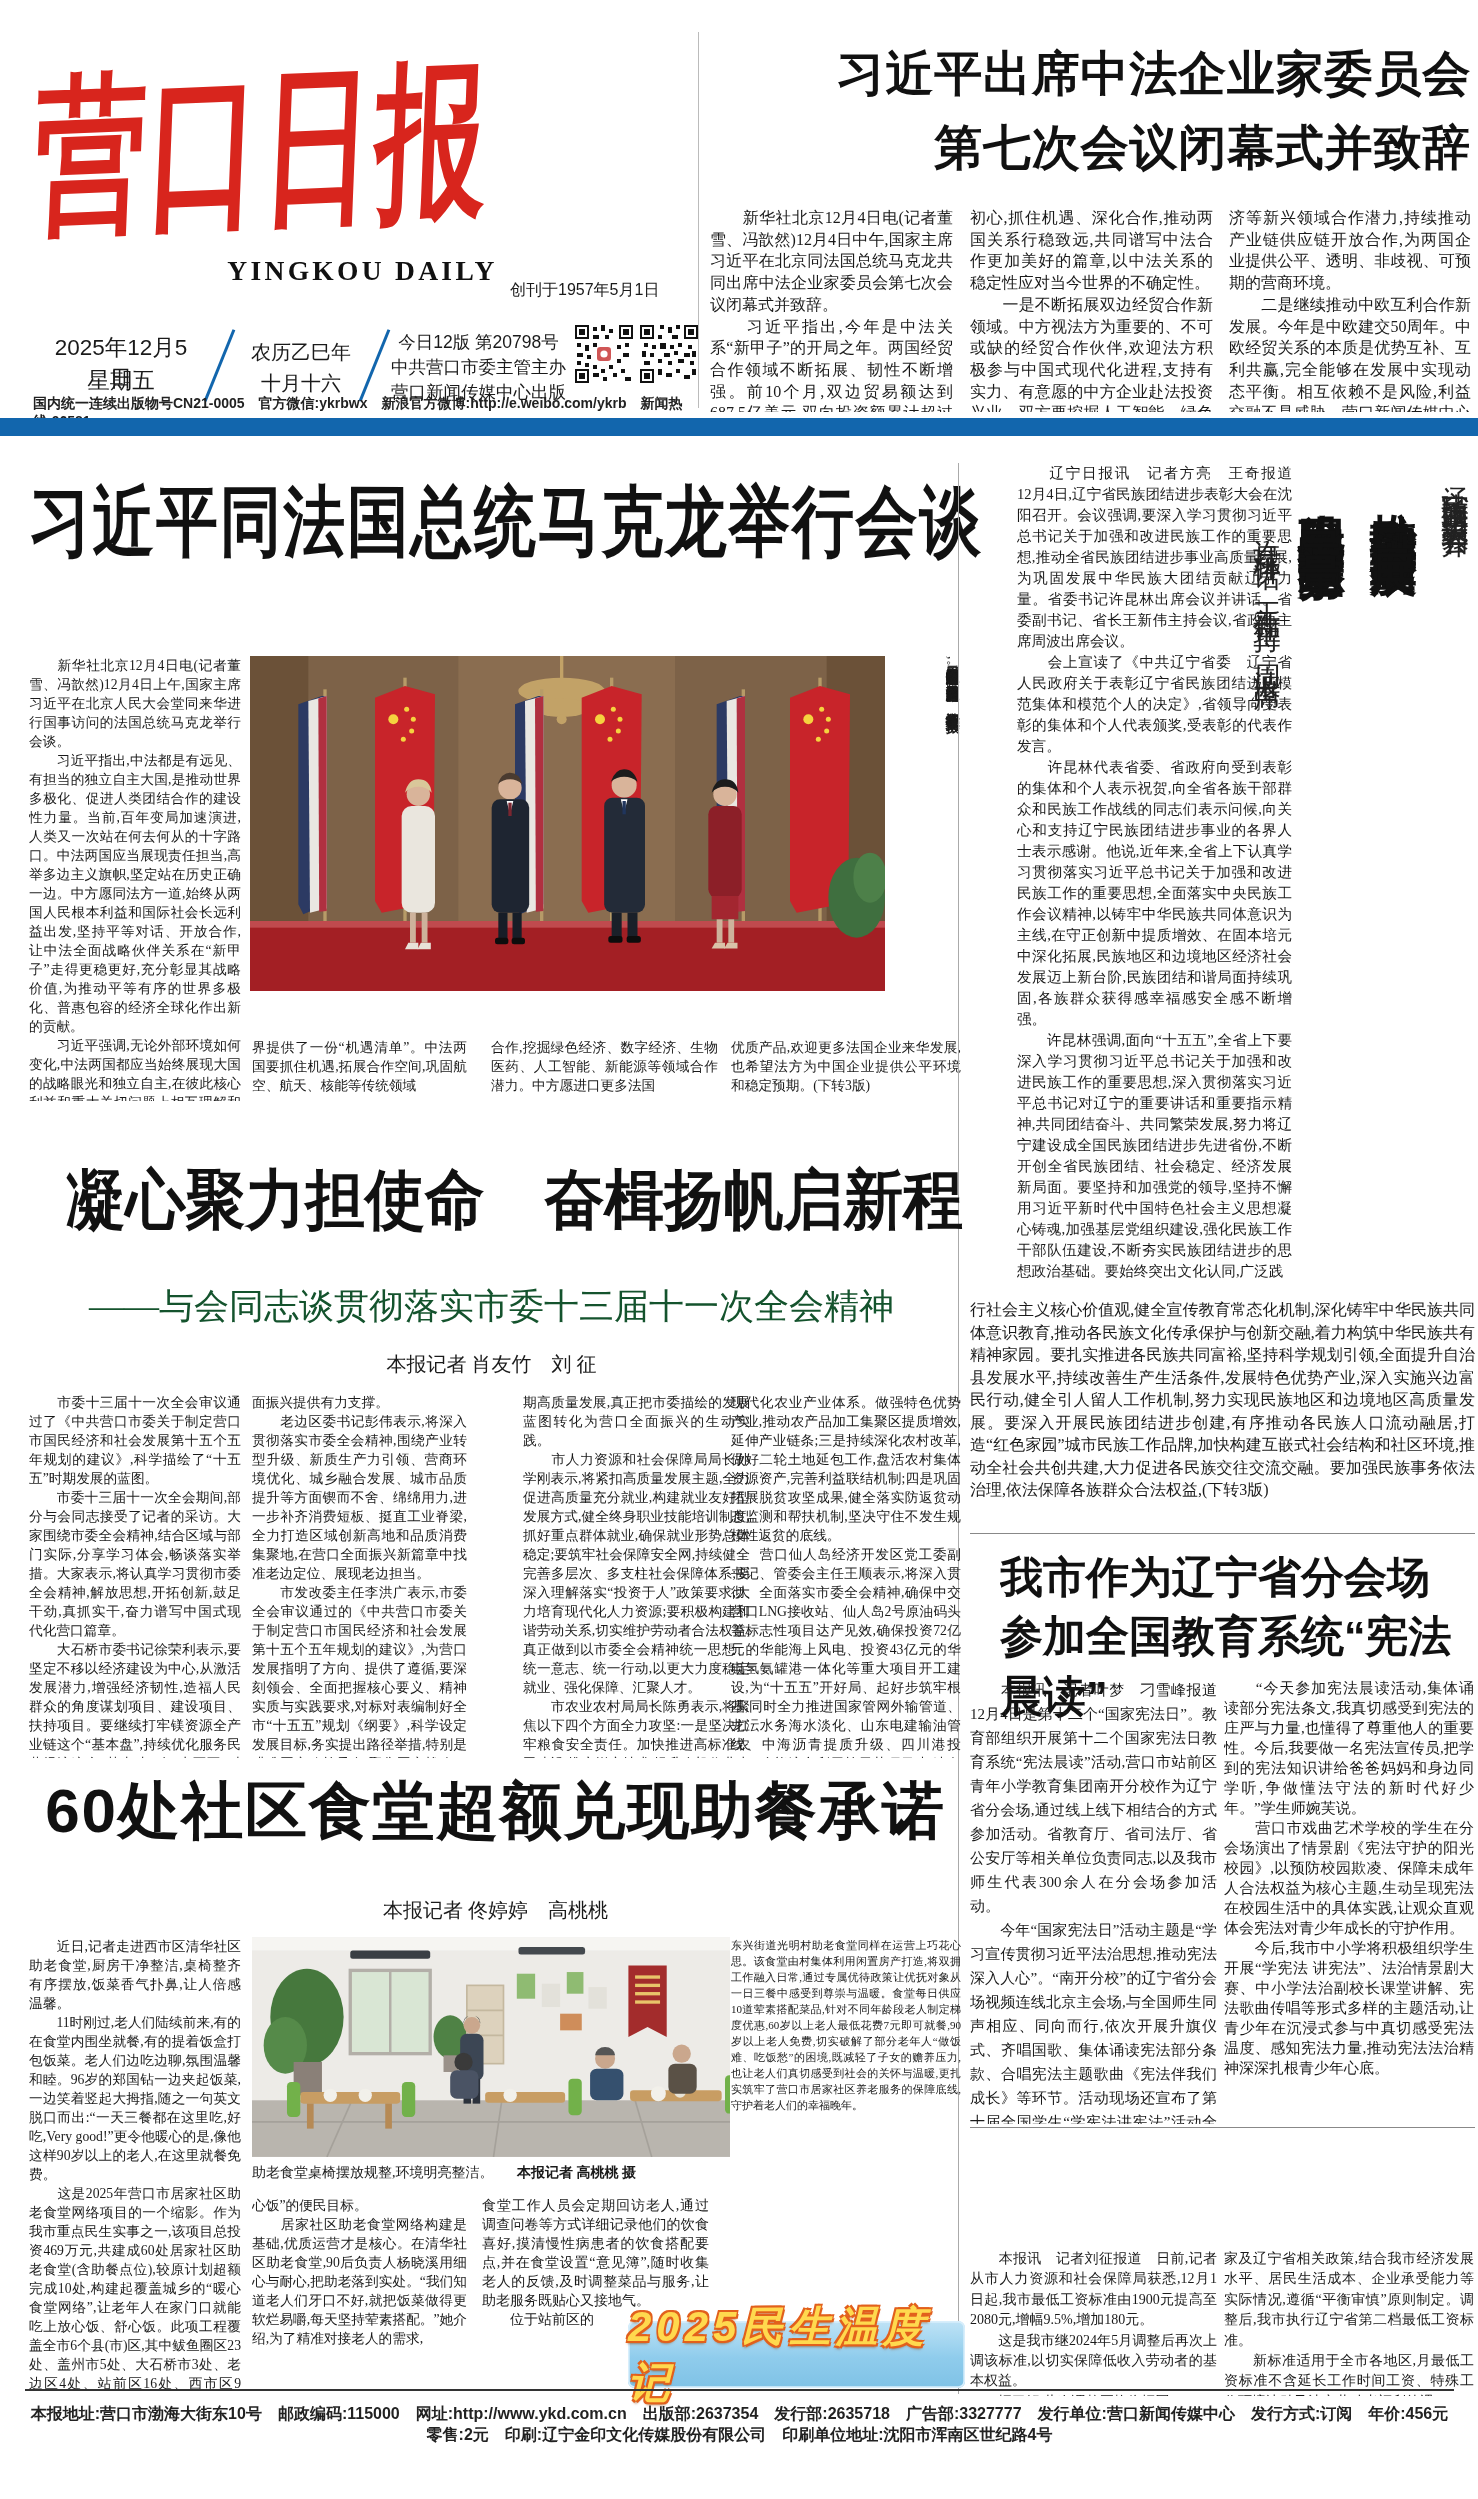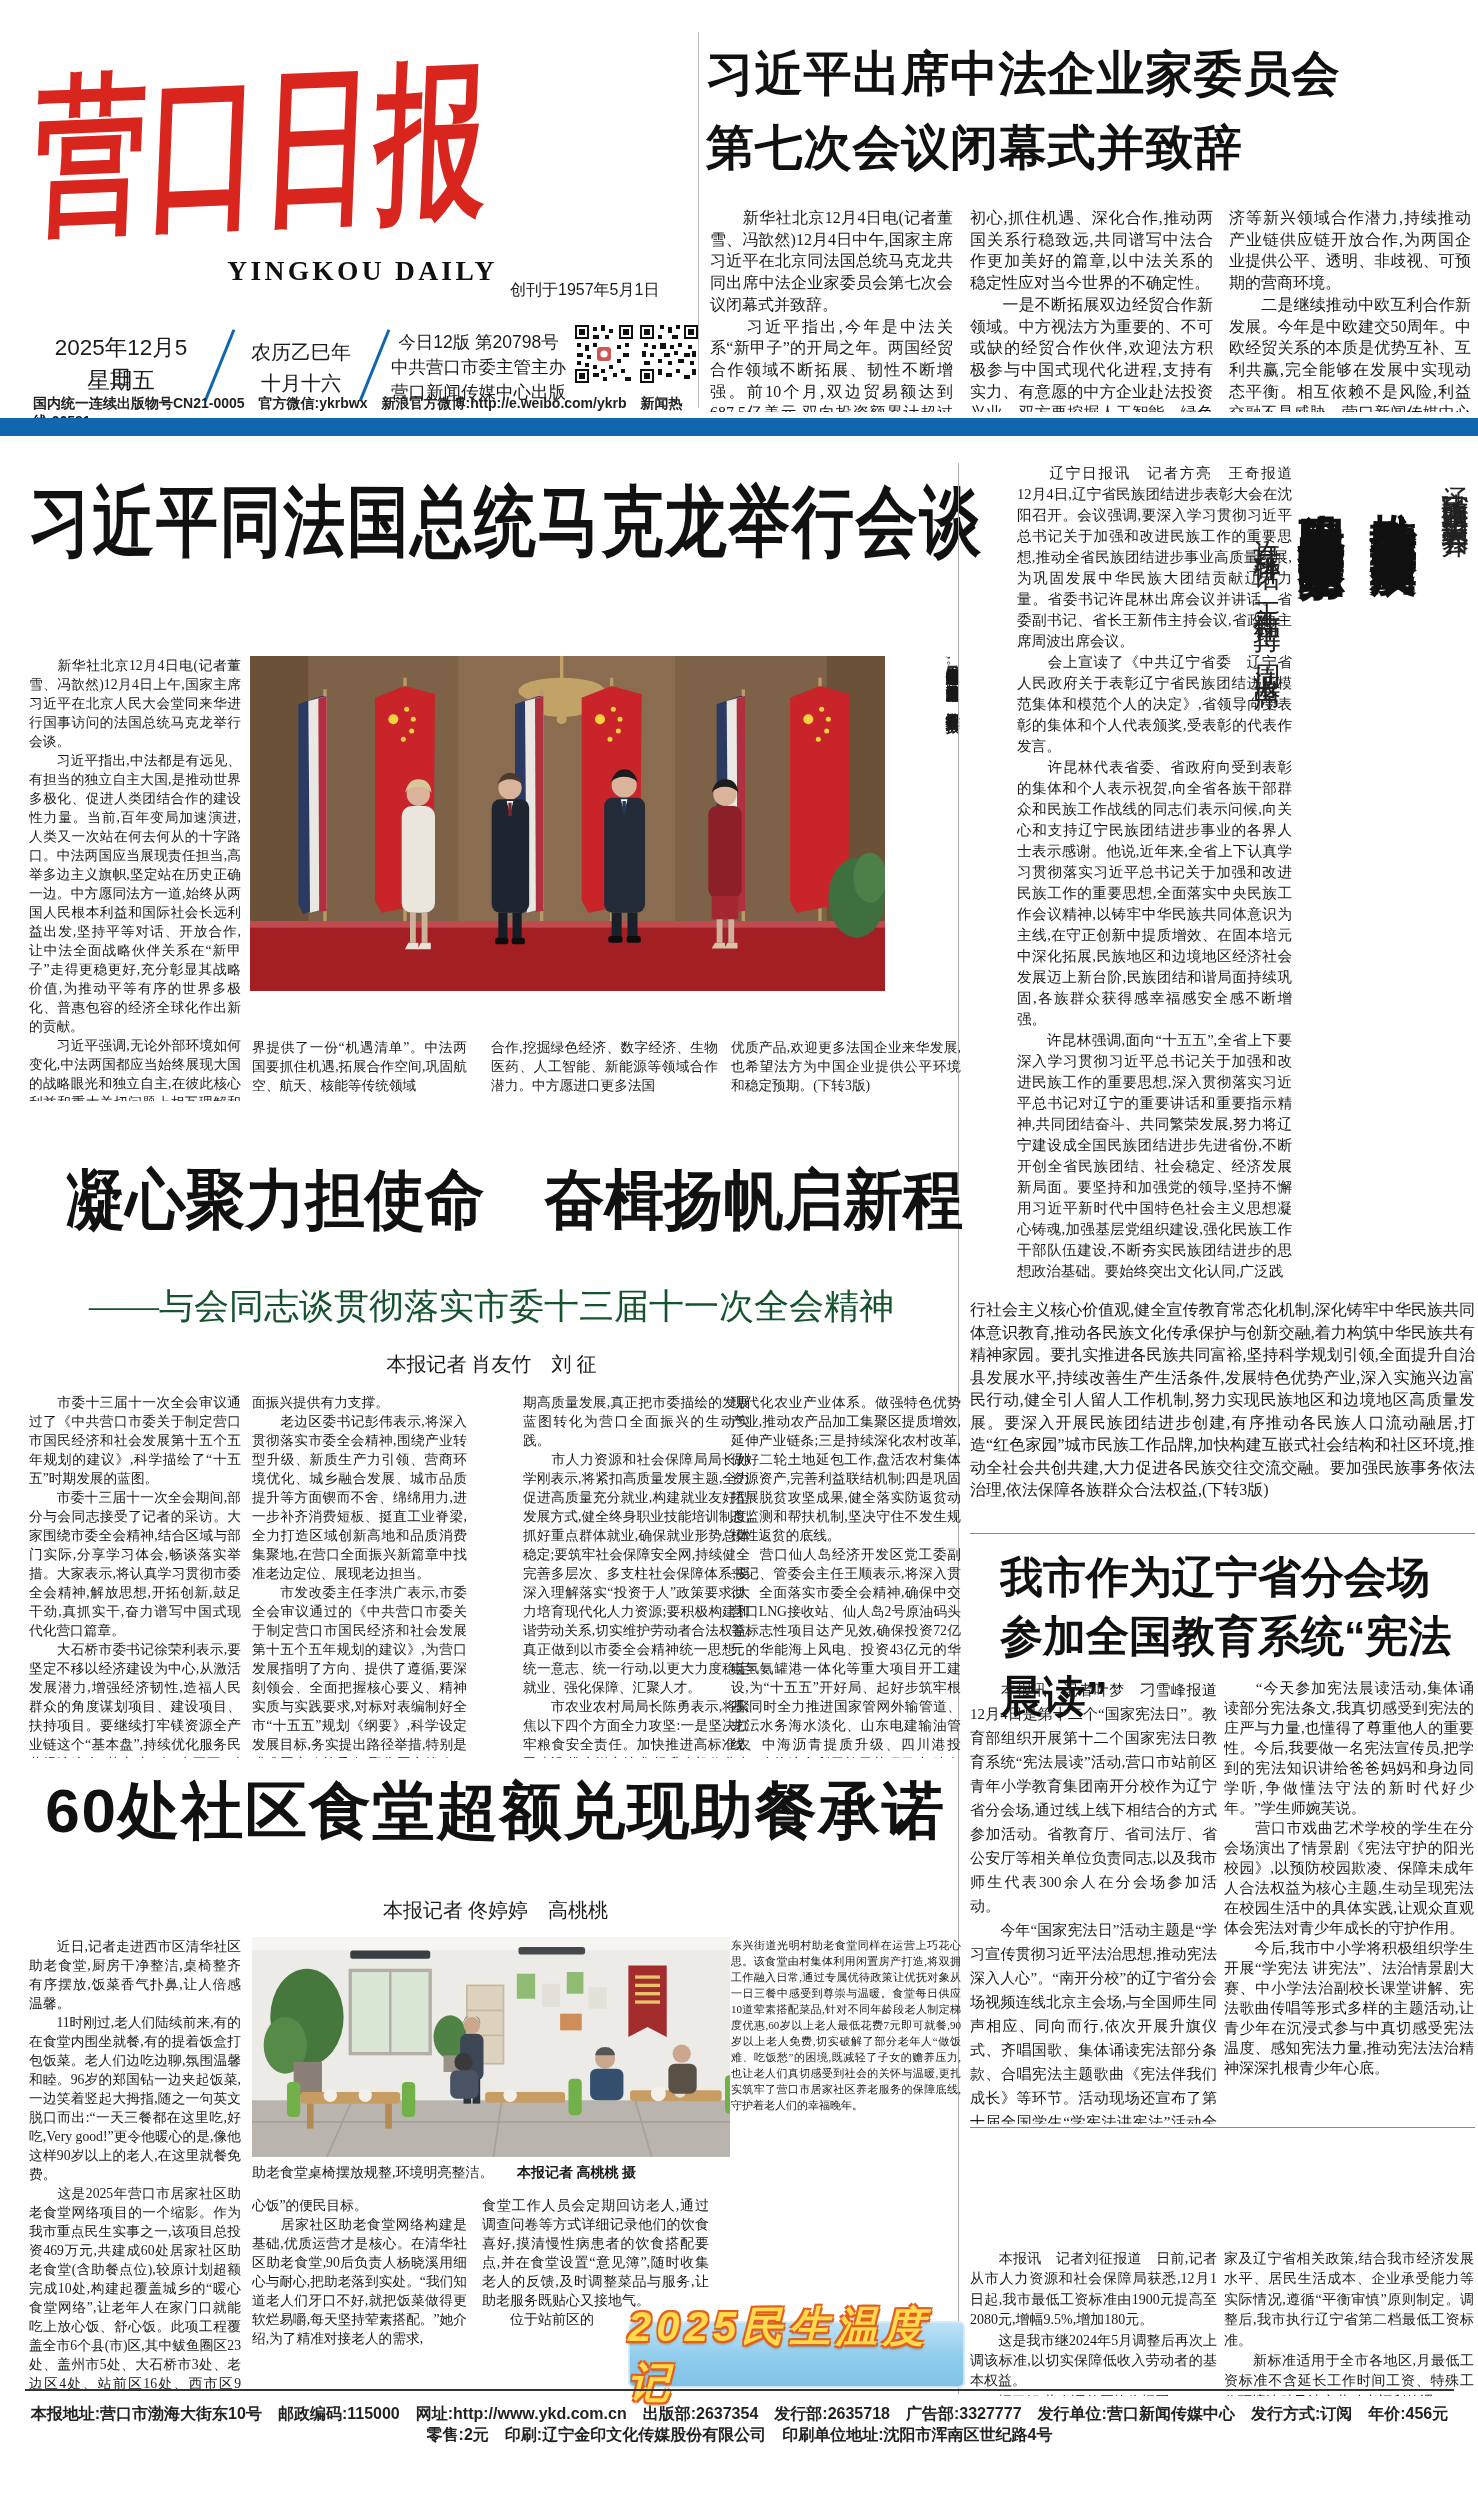--- a/index.html
+++ b/index.html
@@ -129,21 +129,21 @@
         <rect x="2" y="24" width="3" height="3" fill="#111"></rect>
       </svg>
   </div>
 
   <div class="abs" style="left:33px;top:395px;width:675px;font-size:14px;font-family:'Liberation Sans',sans-serif;font-weight:bold;color:#222;">国内统一连续出版物号CN21-0005　官方微信:ykrbwx　新浪官方微博:http://e.weibo.com/ykrb　新闻热线:96581</div>
 
   <div class="abs bar" style="left:0;top:418px;width:1478px;height:17.5px;"></div>
 
   <div class="abs" style="left:698px;top:32px;width:0.8px;height:376px;background:#bbb;"></div>
 
-  <div class="abs hd-sans center flow" style="left:706px;top:37px;width:765px;font-size:48px;line-height:1.55;letter-spacing:0.8px;text-align:left;">习近平出席中法企业家委员会
+  <div class="abs hd-sans center flow" style="left:706px;top:37px;width:765px;font-size:48px;line-height:1.55;letter-spacing:0.8px;text-align:right;">习近平出席中法企业家委员会
 第七次会议闭幕式并致辞</div>
   <div class="abs flow" style="left:710px;top:207px;width:243px;height:205px;font-size:16px;line-height:21.7px;">　　新华社北京12月4日电(记者董雪、冯歆然)12月4日中午,国家主席习近平在北京同法国总统马克龙共同出席中法企业家委员会第七次会议闭幕式并致辞。
 　　习近平指出,今年是中法关系“新甲子”的开局之年。两国经贸合作领域不断拓展、韧性不断增强。前10个月,双边贸易额达到687.5亿美元,双向投资额累计超过270亿美元。双方要秉持建交</div>
   <div class="abs flow" style="left:970px;top:207px;width:243px;height:205px;font-size:16px;line-height:21.7px;">初心,抓住机遇、深化合作,推动两国关系行稳致远,共同谱写中法合作更加美好的篇章,以中法关系的稳定性应对当今世界的不确定性。
 　　一是不断拓展双边经贸合作新领域。中方视法方为重要的、不可或缺的经贸合作伙伴,欢迎法方积极参与中国式现代化进程,支持有实力、有意愿的中方企业赴法投资兴业。双方要挖掘人工智能、绿色和数字经济、生物医药、银发经</div>
   <div class="abs flow" style="left:1229px;top:207px;width:242px;height:205px;font-size:16px;line-height:21.7px;">济等新兴领域合作潜力,持续推动产业链供应链开放合作,为两国企业提供公平、透明、非歧视、可预期的营商环境。
 　　二是继续推动中欧互利合作新发展。今年是中欧建交50周年。中欧经贸关系的本质是优势互补、互利共赢,完全能够在发展中实现动态平衡。相互依赖不是风险,利益交融不是威胁。营口新闻传媒中心出版(下转3版)</div>
 
   <div class="abs hd-sans" style="left:29px;top:471px;font-size:77px;white-space:nowrap;transform:scaleX(0.80);transform-origin:left center;letter-spacing:2.5px;">习近平同法国总统马克龙举行会谈</div>
 

